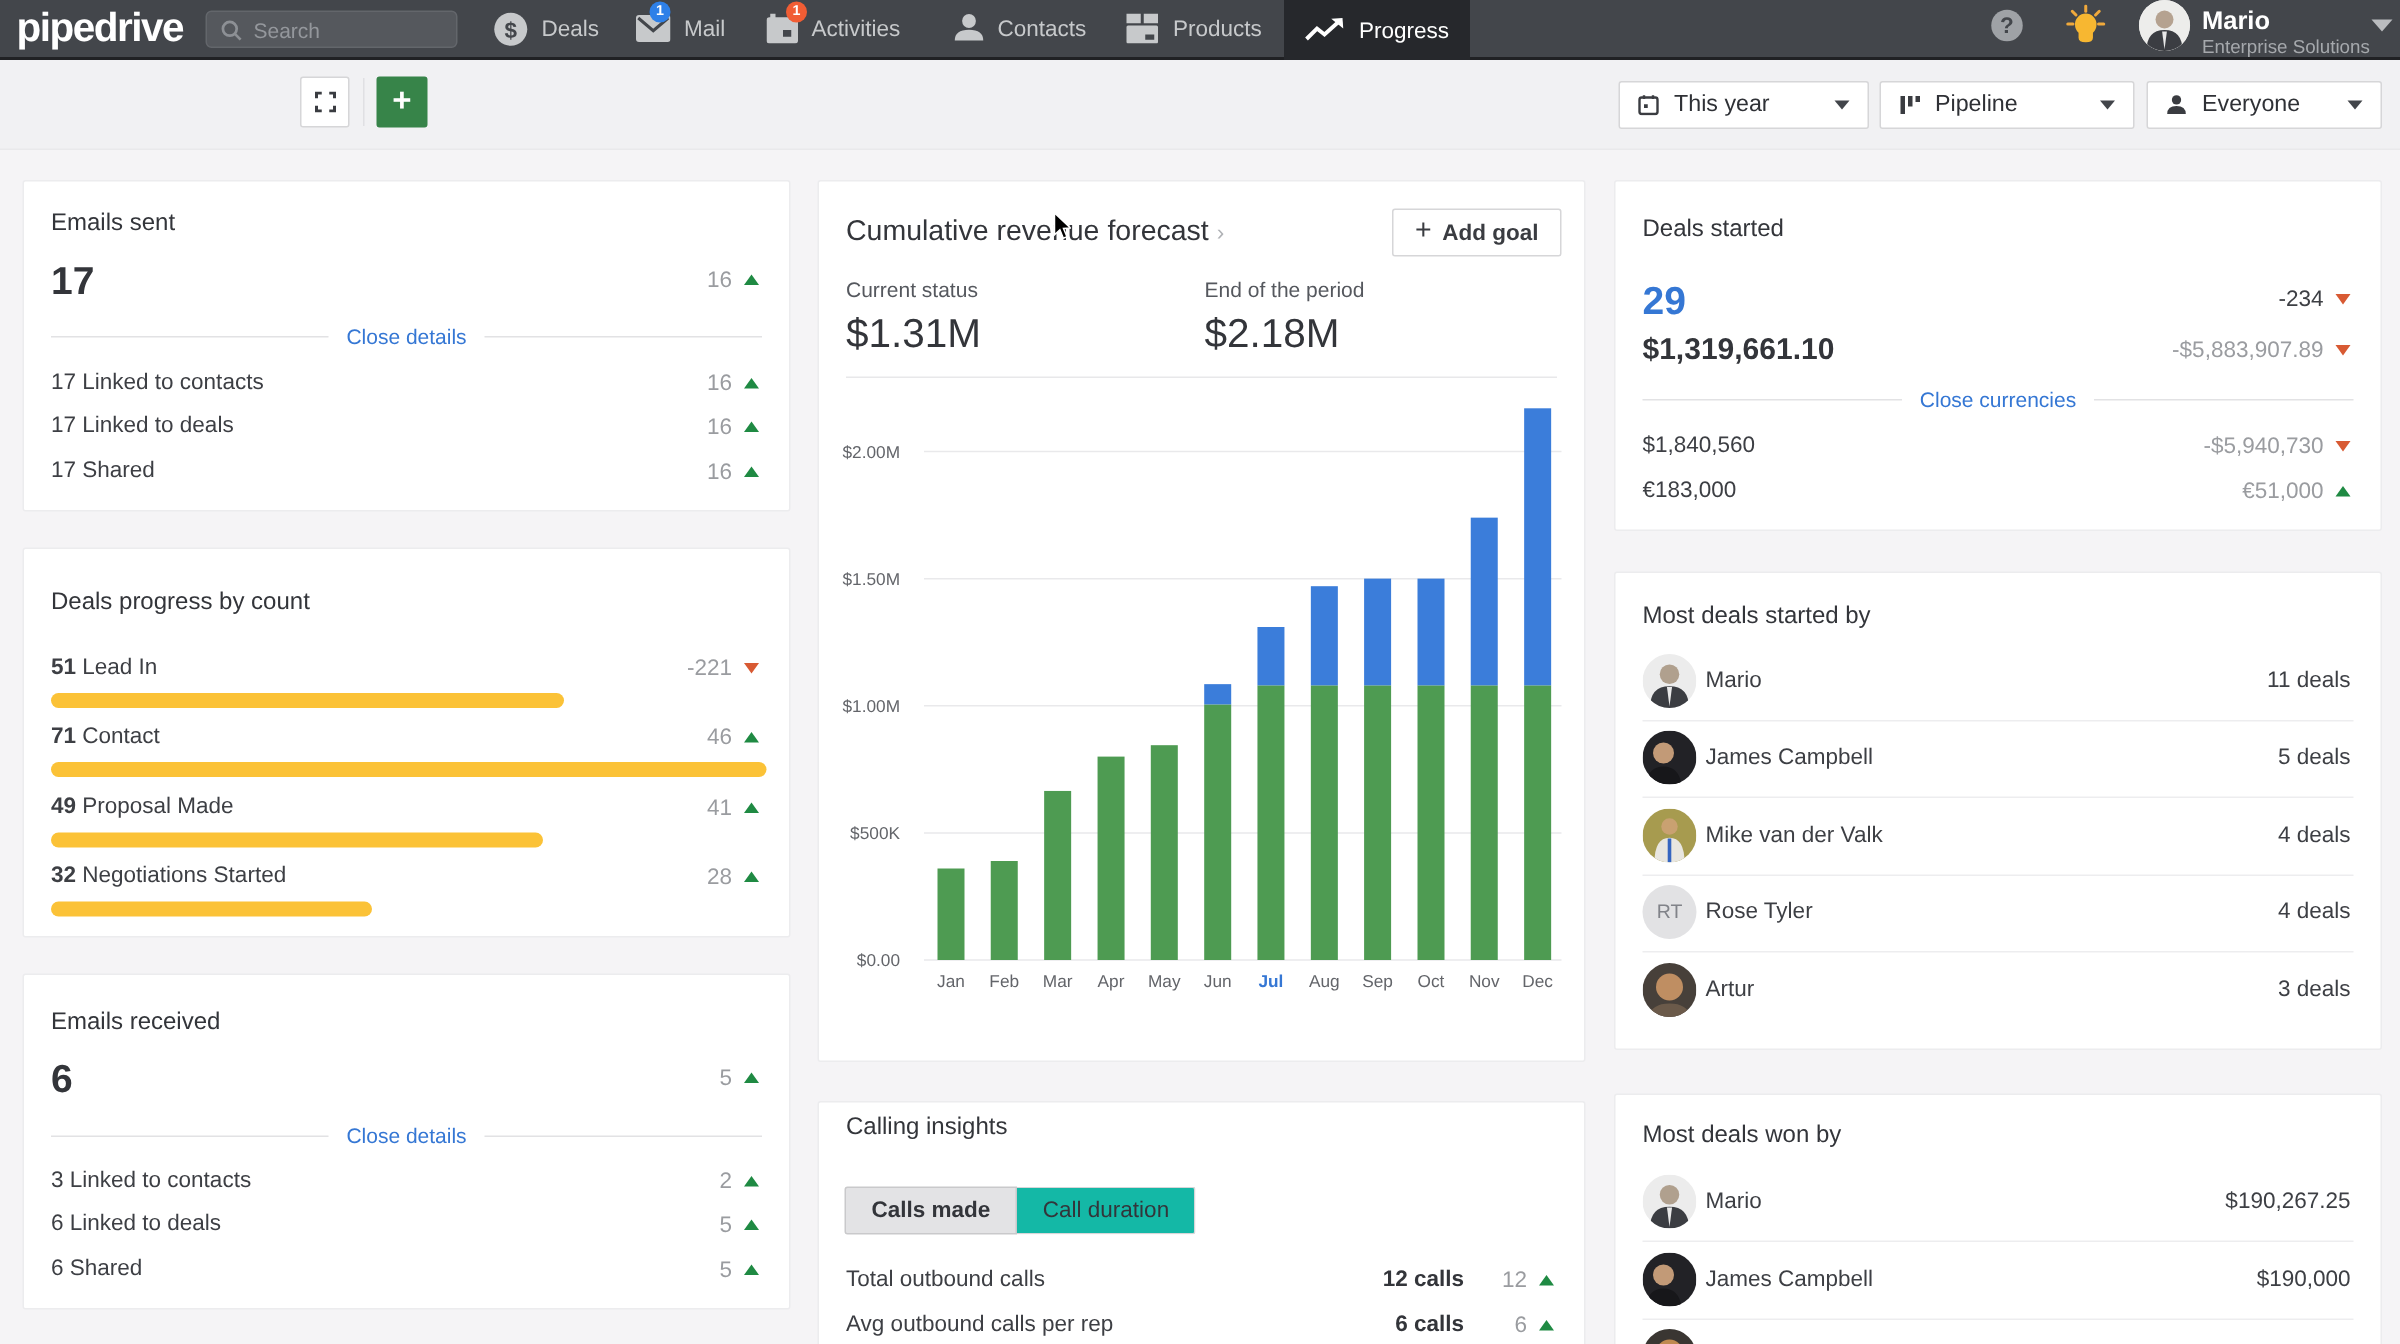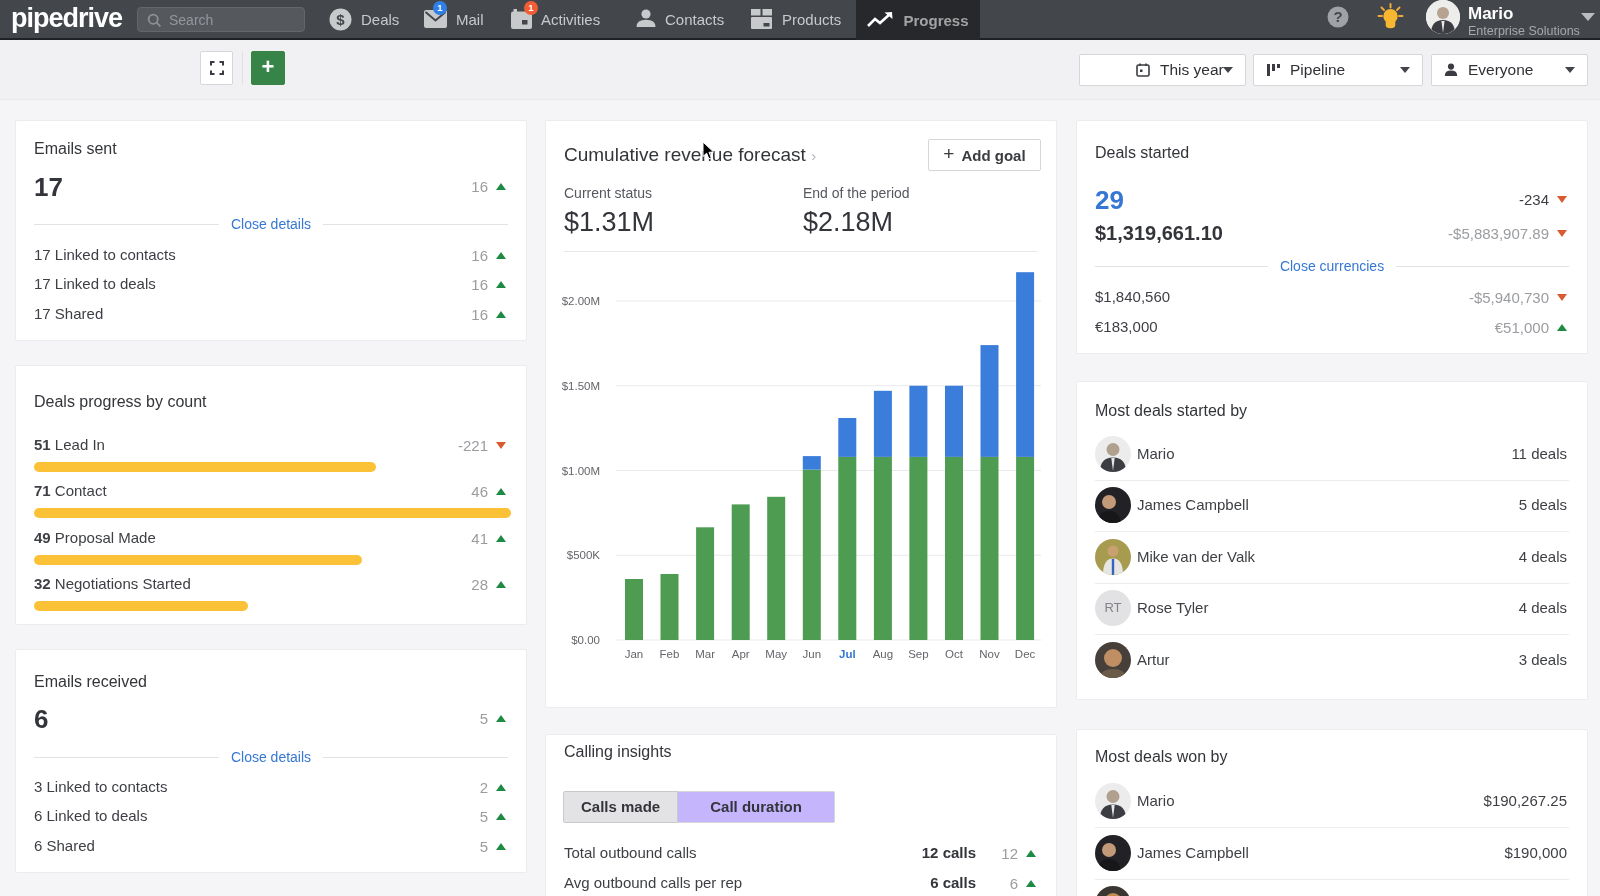--- a/index.html
+++ b/index.html
@@ -5,21 +5,21 @@
   * { margin:0; padding:0; box-sizing:border-box; }
   html,body { width:1600px; height:896px; overflow:hidden; font-family:"Liberation Sans", sans-serif; background:#f5f4f6; }
   .abs { position:absolute; }
   
   #nav { position:absolute; left:0; top:0; width:1600px; height:40px; background:#43464b; border-bottom:2px solid #202124; }
   #logo { position:absolute; left:11px; top:3px; color:#fff; font-weight:bold; font-size:27px; letter-spacing:-1px; }
   #search { position:absolute; left:137px; top:7px; width:168px; height:25px; background:#55585d; border:1px solid #63666b; border-radius:4px; }
   #search .ph { position:absolute; left:31px; top:4px; font-size:14px; color:#94979c; }
   .navitem { position:absolute; top:0; height:38px; display:flex; align-items:center; color:#c7c9cb; font-size:15px; }
   .navitem .lbl { margin-left:9px; }
-  #progresstab { position:absolute; left:856px; top:0; width:124px; height:40px; background:#26282c; display:flex; align-items:center; justify-content:center; color:#a3a3a3; font-size:15px; font-weight:bold; }
+  #progresstab { position:absolute; left:856px; top:0; width:124px; height:40px; background:#26282c; display:flex; align-items:center; justify-content:center; color:#ffffff; font-size:15px; font-weight:normal; }
   .badge { position:absolute; border-radius:7px; min-width:14px; height:14px; color:#fff; font-size:9.5px; font-weight:bold; text-align:center; line-height:14px; padding:0 3px; }
   
   #toolbar { position:absolute; left:0; top:40px; width:1600px; height:60px; background:#f1f1f3; border-bottom:1px solid #e9e9eb; }
   .tbtn { position:absolute; background:#fff; border:1px solid #d6d6d8; border-radius:2px; display:flex; align-items:center; }
   .caret { width:0; height:0; border-left:5px solid transparent; border-right:5px solid transparent; border-top:6px solid #42454a; }
   
   .card { position:absolute; background:#fff; border:1px solid #ececee; border-radius:2px; }
   .ctitle { position:absolute; left:18px; font-size:16px; color:#33353a; }
   .bignum { position:absolute; left:18px; font-size:26px; font-weight:bold; color:#33353a; }
   .divline { position:absolute; left:18px; right:18px; display:flex; align-items:center; color:#3577d4; font-size:14px; }
@@ -123,21 +123,21 @@
 <div id="toolbar">
   <div style="position:absolute;left:242px;top:12px;width:1px;height:32px;background:#e0e0e3;"></div>
   <div class="tbtn" style="left:200px;top:11px;width:33px;height:34px;justify-content:center;">
     <svg width="14" height="14" viewBox="0 0 14 14" fill="none" stroke="#3a3c41" stroke-width="2">
         <path d="M 4.5 1 H 1 V 4.5 M 9.5 1 H 13 V 4.5 M 4.5 13 H 1 V 9.5 M 9.5 13 H 13 V 9.5"></path>
       </svg>
   </div>
   <div class="tbtn" style="left:251px;top:11px;width:34px;height:34px;justify-content:center;background:#378449;border-color:#378449;">
     <span style="color:#fff;font-size:22px;font-weight:bold;margin-top:-3px;">+</span>
   </div>
-  <div class="tbtn" style="left:1079px;top:14px;width:167px;height:32px;padding-left:44px;">
+  <div class="tbtn" style="left:1079px;top:14px;width:167px;height:32px;">
     <svg style="margin-left:12px" width="14" height="14" viewBox="0 0 14 14">
         <g fill="none" stroke="#3a3c41" stroke-width="1.6">
           <rect x="1" y="2" width="12" height="11" rx="1.5"></rect>
           <line x1="4" y1="0.5" x2="4" y2="3"></line>
           <line x1="10" y1="0.5" x2="10" y2="3"></line>
         </g>
         <rect x="4" y="6.5" width="2.5" height="2.5" fill="#3a3c41"></rect>
       </svg>
     <span style="margin-left:10px;font-size:15.5px;color:#2f3136;">This year</span>
     <div class="caret" style="position:absolute;right:12px;"></div>
@@ -305,21 +305,21 @@
       <text x="408.0" y="397">Oct</text>
       <text x="443.5" y="397">Nov</text>
       <text x="479.1" y="397">Dec</text>
     </g>
   </svg>
 </div>
 <div class="card" style="left:545px;top:734px;width:512px;height:250px;">
   <div class="ctitle" style="top:8px;">Calling insights</div>
   <div style="position:absolute;left:17px;top:56px;height:32px;display:flex;">
     <div style="height:32px;padding:0 17px;background:#e3e3e5;border:1px solid #c9c9cb;border-radius:2px 0 0 2px;font-size:15px;font-weight:bold;color:#33353a;line-height:30px;">Calls made</div>
-    <div style="height:32px;padding:0 32px;background:#c4b5fd;border:1px solid #d6d6d8;border-left:none;border-radius:0 2px 2px 0;font-size:15px;font-weight:bold;color:#33353a;line-height:30px;">Call duration</div>
+    <div style="height:32px;padding:0 17px;background:#14b8a6;border:1px solid #d6d6d8;border-left:none;border-radius:0 2px 2px 0;font-size:15px;font-weight:normal;color:#33353a;line-height:30px;">Call duration</div>
   </div>
   <div class="row15" style="left:18px;top:109px;">Total outbound calls</div>
   <div style="position:absolute;right:80px;top:109px;font-size:15px;font-weight:bold;color:#33353a;">12 calls</div>
   <div class="rowr" style="top:110px;right:20px;">
       <span class="muted">12</span>
       <div class="tri-up"></div>
     </div>
   <div class="row15" style="left:18px;top:139px;">Avg outbound calls per rep</div>
   <div style="position:absolute;right:80px;top:139px;font-size:15px;font-weight:bold;color:#33353a;">6 calls</div>
   <div class="rowr" style="top:140px;right:20px;">

